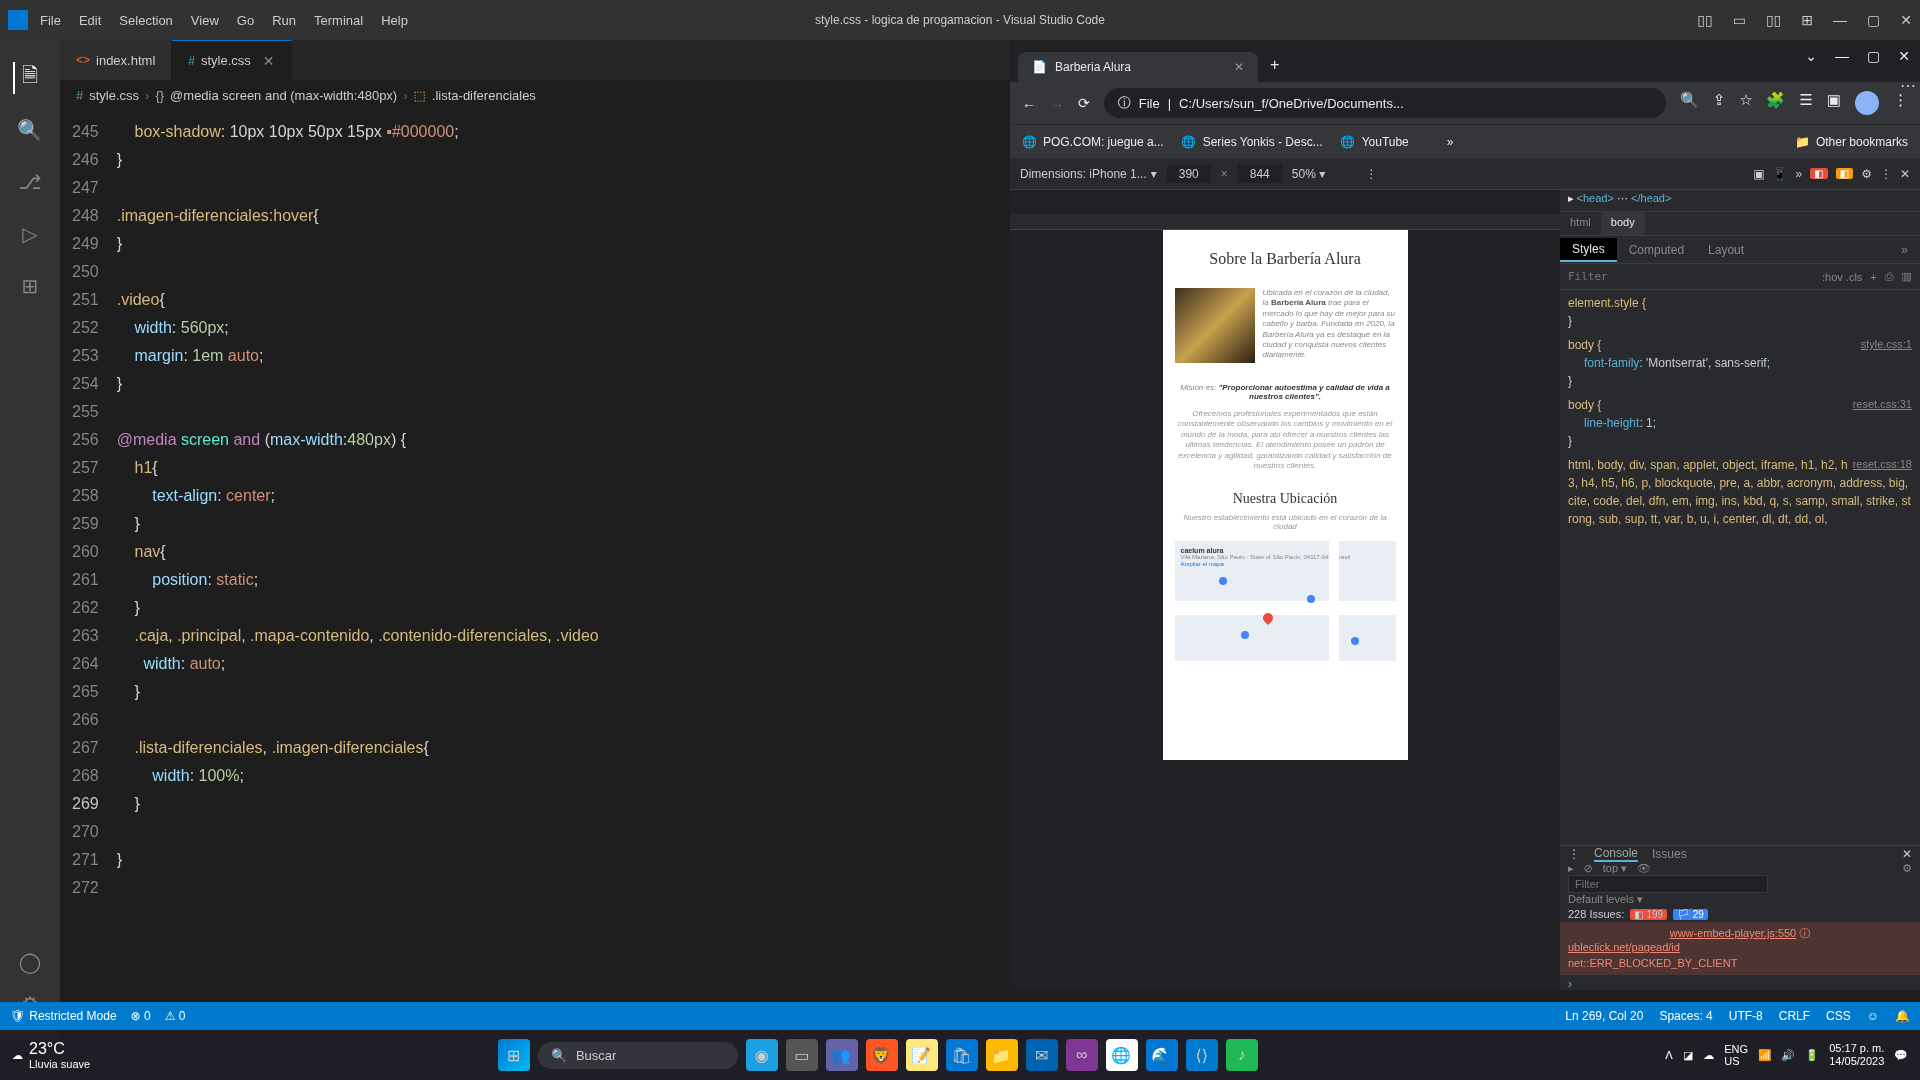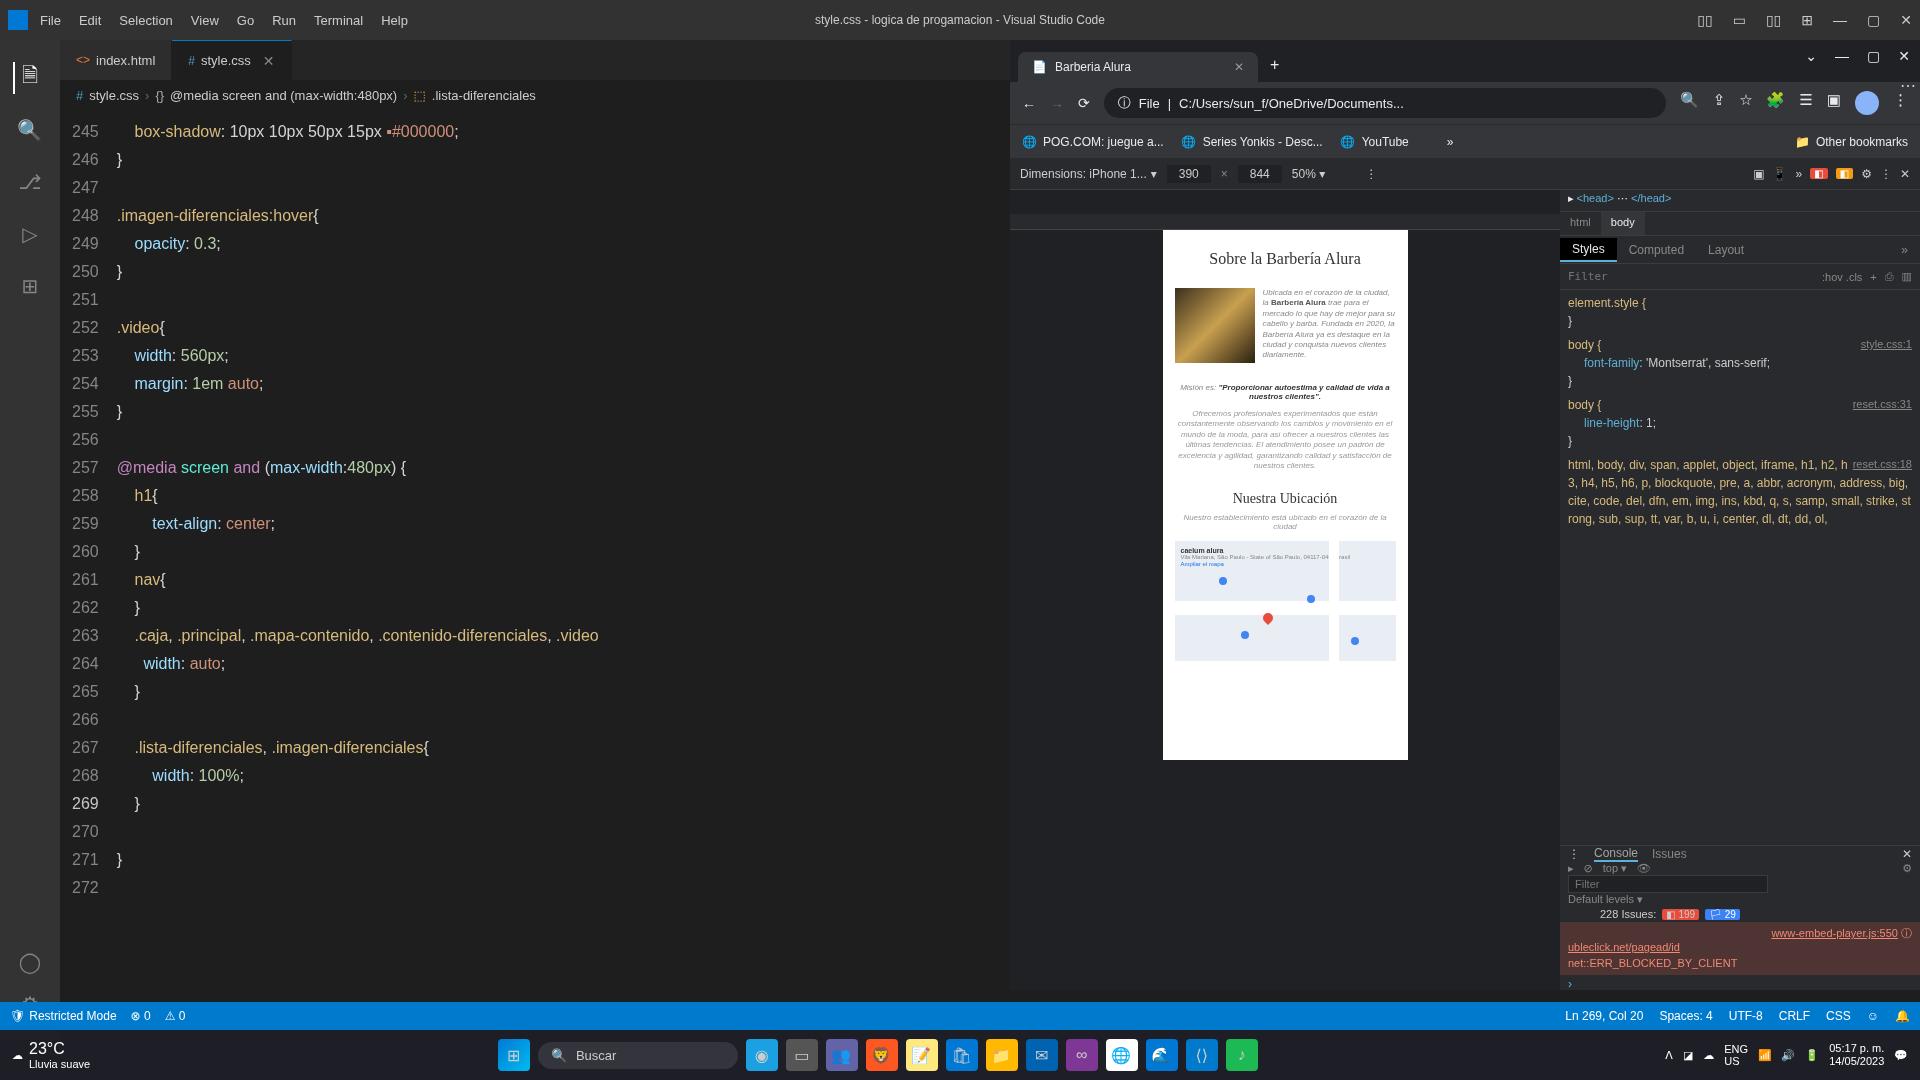--- a/index.html
+++ b/index.html
@@ -120,21 +120,21 @@
 .dt-styles .src { float: right; color: #888; text-decoration: underline; font-size: 11px; }
 .dt-styles .rule { margin-bottom: 6px; }
 
 .dt-console { height: 145px; border-top: 1px solid #3c3c3c; display: flex; flex-direction: column; }
 .dt-console-tabs { height: 28px; display: flex; align-items: center; padding: 0 8px; gap: 14px; font-size: 12px; }
 .dt-console-tabs .ctab { color: #888; }
 .dt-console-tabs .ctab.active { color: #a3a3a3; border-bottom: 2px solid #5db0d7; }
 .dt-console-tabs .close { margin-left: auto; }
 .dt-console-bar { height: 26px; display: flex; align-items: center; padding: 0 8px; gap: 10px; font-size: 11px; color: #888; }
 .dt-console-bar input { background: #202124; border: 1px solid #3c3c3c; color: #ccc; padding: 2px 6px; font-size: 11px; width: 200px; }
-.dt-console-issues { padding: 2px 8px; font-size: 11px; color: #ccc; display: flex; align-items: center; gap: 6px; margin-left: 32px; }
+.dt-console-issues { padding: 2px 8px; font-size: 11px; color: #ccc; display: flex; align-items: center; gap: 6px; }
 .dt-console-issues .ierr { background: #e74c3c; padding: 0 4px; border-radius: 2px; font-size: 10px; }
 .dt-console-issues .iinfo { background: #3b82f6; padding: 0 4px; border-radius: 2px; font-size: 10px; color: #fff; }
 .dt-console-err { background: #4e3534; color: #f48771; padding: 4px 8px; font-size: 11px; font-family: Consolas, monospace; line-height: 1.3; }
 .dt-console-err a { color: #f48771; text-decoration: underline; }
 .dt-console-prompt { padding: 2px 8px; color: #5db0d7; font-size: 12px; }
 
 
 .statusbar { position: absolute; left: 0; right: 0; bottom: 50px; height: 28px; background: #007acc; display: flex; align-items: center; padding: 0 10px; font-size: 12px; color: #fff; gap: 14px; }
 .statusbar .right { margin-left: auto; display: flex; gap: 16px; }
 .statusbar .restricted { display: flex; align-items: center; gap: 4px; }
@@ -244,33 +244,33 @@
         <div class="current">269</div>
         <div>270</div>
         <div>271</div>
         <div>272</div>
       </div>
     <div class="code-lines" id="code-lines">
         <div>    <span class="tok-sel">box-shadow</span><span class="tok-punc">: 10px 10px 50px 15px </span><span class="tok-val">▪#000000</span><span class="tok-punc">;</span></div>
         <div><span class="tok-punc">}</span></div>
         <div>&nbsp;</div>
         <div><span class="tok-sel">.imagen-diferenciales:hover</span><span class="tok-punc">{</span></div>
-        <div>    <span class="tok-prop">opacity</span><span class="tok-punc">: </span><span class="tok-num">0.3</span><span class="tok-punc">;</span></div>
         <div><span class="tok-punc">}</span></div>
         <div>&nbsp;</div>
         <div><span class="tok-sel">.video</span><span class="tok-punc">{</span></div>
         <div>    <span class="tok-prop">width</span><span class="tok-punc">: </span><span class="tok-num">560px</span><span class="tok-punc">;</span></div>
         <div>    <span class="tok-prop">margin</span><span class="tok-punc">: </span><span class="tok-num">1em</span> <span class="tok-val">auto</span><span class="tok-punc">;</span></div>
         <div><span class="tok-punc">}</span></div>
         <div>&nbsp;</div>
         <div><span class="tok-kw">@media</span> <span class="tok-fn">screen</span> <span class="tok-kw">and</span> <span class="tok-punc">(</span><span class="tok-prop">max-width</span><span class="tok-punc">:</span><span class="tok-num">480px</span><span class="tok-punc">) {</span></div>
         <div>    <span class="tok-sel">h1</span><span class="tok-punc">{</span></div>
         <div>        <span class="tok-prop">text-align</span><span class="tok-punc">: </span><span class="tok-val">center</span><span class="tok-punc">;</span></div>
         <div>    <span class="tok-punc">}</span></div>
         <div>    <span class="tok-sel">nav</span><span class="tok-punc">{</span></div>
+        <div>        <span class="tok-prop">position</span><span class="tok-punc">: </span><span class="tok-val">static</span><span class="tok-punc">;</span></div>
         <div>    <span class="tok-punc">}</span></div>
         <div>    <span class="tok-sel">.caja</span><span class="tok-punc">, </span><span class="tok-sel">.principal</span><span class="tok-punc">, </span><span class="tok-sel">.mapa-contenido</span><span class="tok-punc">, </span><span class="tok-sel">.contenido-diferenciales</span><span class="tok-punc">, </span><span class="tok-sel">.video</span></div>
         <div>      <span class="tok-prop">width</span><span class="tok-punc">: </span><span class="tok-val">auto</span><span class="tok-punc">;</span></div>
         <div>    <span class="tok-punc">}</span></div>
         <div>&nbsp;</div>
         <div>    <span class="tok-sel">.lista-diferenciales</span><span class="tok-punc">, </span><span class="tok-sel">.imagen-diferenciales</span><span class="tok-punc">{</span></div>
         <div>        <span class="tok-prop">width</span><span class="tok-punc">: </span><span class="tok-num">100%</span><span class="tok-punc">;</span></div>
         <div>    <span class="tok-punc">}</span></div>
         <div>&nbsp;</div>
         <div><span class="tok-punc">}</span></div>
@@ -436,21 +436,21 @@
           </div>
           <div class="dt-console-bar">
             <span>Default levels ▾</span>
           </div>
           <div class="dt-console-issues">
             <span>228 Issues:</span>
             <span class="ierr">◧ <span>199</span></span>
             <span class="iinfo">🏳 <span>29</span></span>
           </div>
           <div class="dt-console-err">
-            <div style="text-align:right"><a>www-embed-player.js:550</a> ⓘ</div>
+            <div style="text-align:center"><a>www-embed-player.js:550</a> ⓘ</div>
             <a>ubleclick.net/pagead/id</a><br>
             <span>net::ERR_BLOCKED_BY_CLIENT</span>
           </div>
           <div class="dt-console-prompt">›</div>
         </div>
       </div>
     </div>
   </div>
 </div>
 

